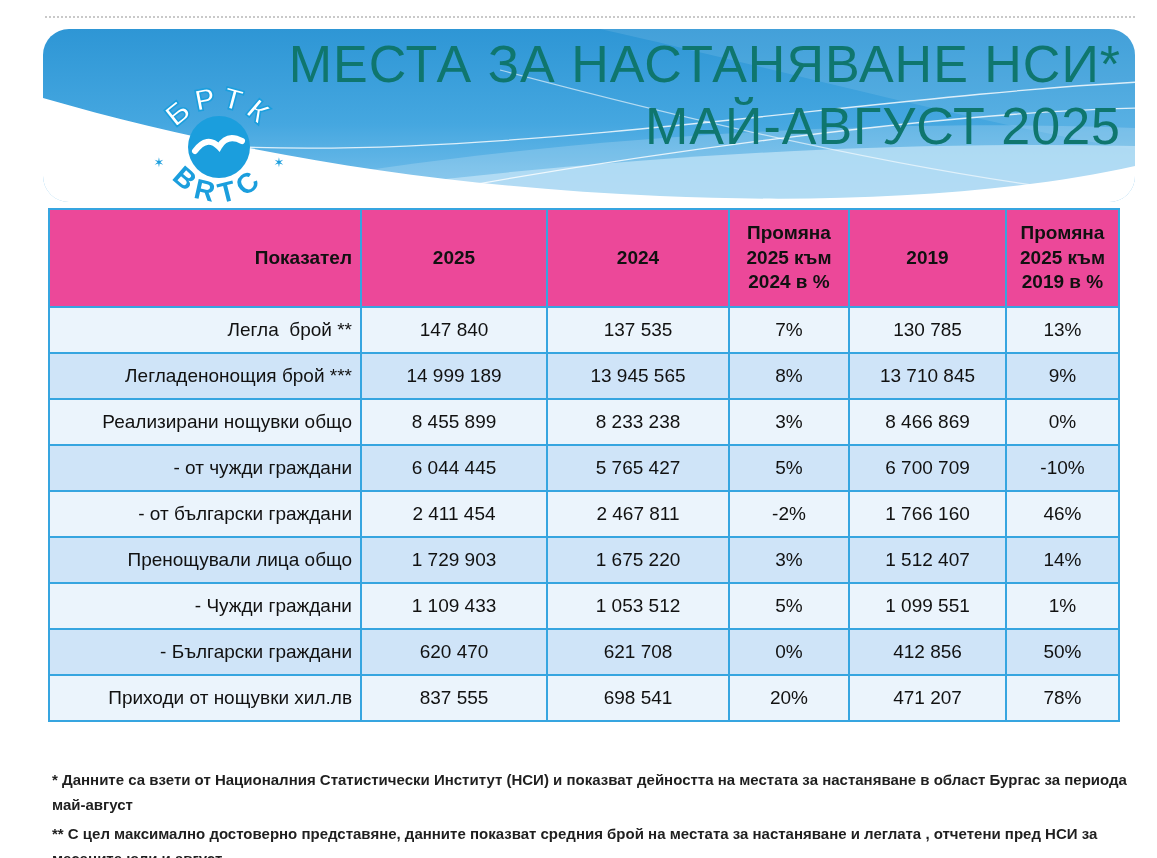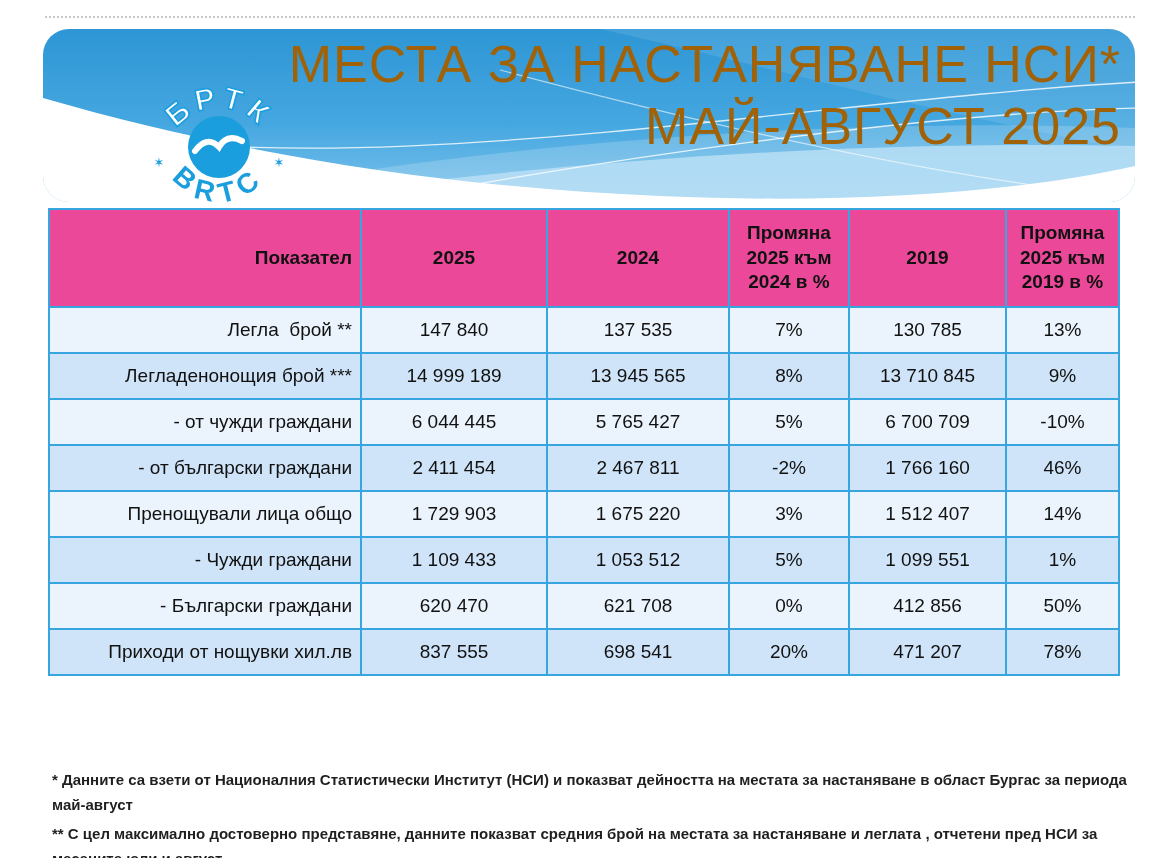--- a/index.html
+++ b/index.html
@@ -8,21 +8,21 @@
     font-family:"Liberation Sans",sans-serif;
   }
   
   .topline{
     position:absolute;left:45px;top:16px;width:1090px;height:0;
     border-top:2px dotted #c9c9c9;
   }
   .banner{position:absolute;left:0;top:0;width:1157px;height:215px;}
   .title{
     position:absolute;top:33px;right:36px;width:900px;
-    text-align:right;color:#a16207;font-size:52px;font-weight:400;
+    text-align:right;color:#0f766e;font-size:52px;font-weight:400;
     letter-spacing:1px;line-height:62px;white-space:nowrap;
   }
   .logo{position:absolute;left:144px;top:84px;width:150px;height:124px;}
   
   table.stats{
     position:absolute;left:48px;top:208px;width:1070px;
     border-collapse:collapse;table-layout:fixed;
     font-size:19px;color:#111;
   }
   table.stats th,table.stats td{
@@ -126,20 +126,28 @@
         </tr>
         <tr>
           <td class="label">Легладенонощия брой ***</td>
           <td>14 999 189</td>
           <td>13 945 565</td>
           <td>8%</td>
           <td>13 710 845</td>
           <td>9%</td>
         </tr>
         <tr>
+          <td class="label">Реализирани нощувки общо</td>
+          <td>8 455 899</td>
+          <td>8 233 238</td>
+          <td>3%</td>
+          <td>8 466 869</td>
+          <td>0%</td>
+        </tr>
+        <tr>
           <td class="label">- от чужди граждани</td>
           <td>6 044 445</td>
           <td>5 765 427</td>
           <td>5%</td>
           <td>6 700 709</td>
           <td>-10%</td>
         </tr>
         <tr>
           <td class="label">- от български граждани</td>
           <td>2 411 454</td>

